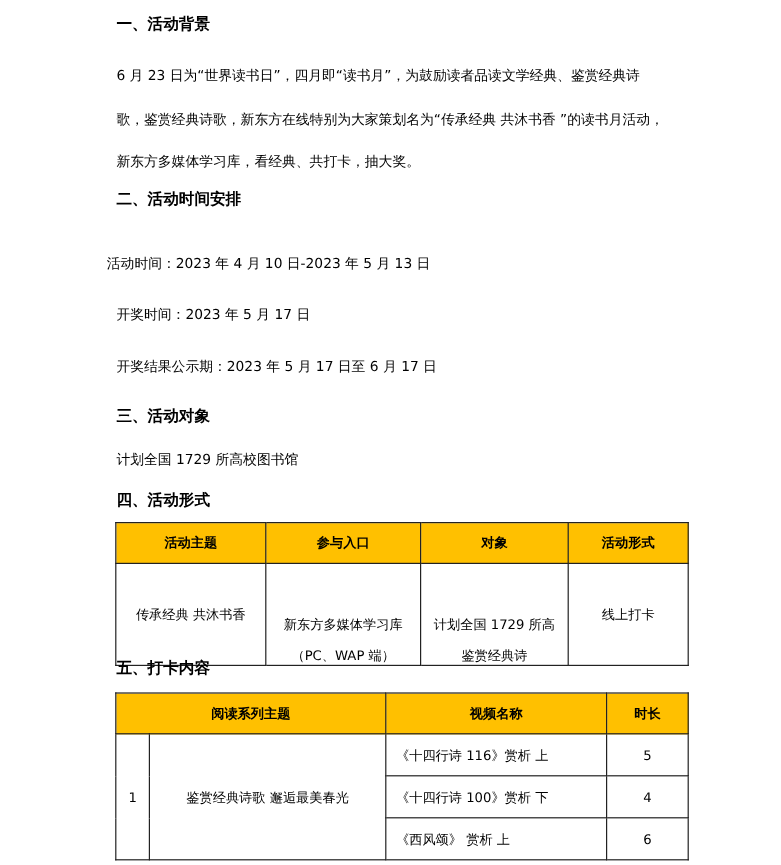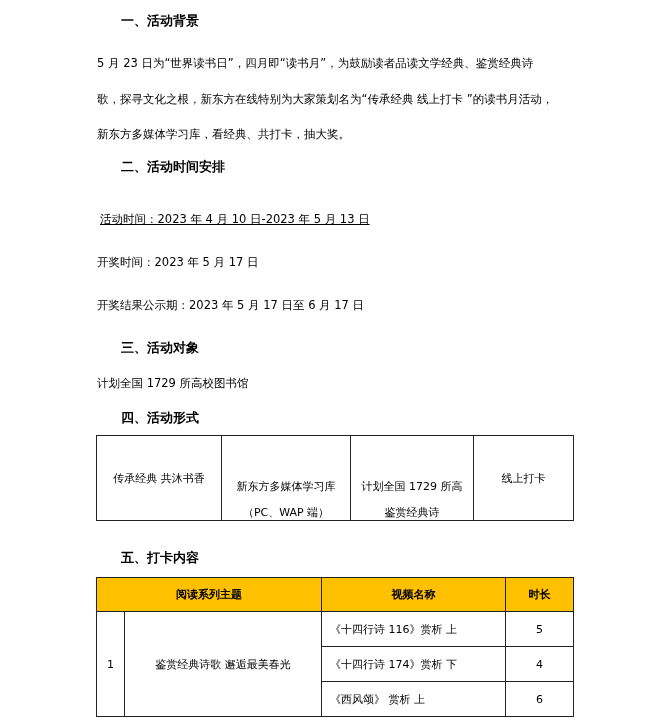--- a/index.html
+++ b/index.html
@@ -14,21 +14,20 @@
       overflow: hidden;
       font-family: "DejaVu Sans", "Liberation Sans", sans-serif;
       color: #000000;
     }
     .abs { position: absolute; }
     .heading {
       font-size: 13px;
       font-weight: bold;
       white-space: nowrap;
       line-height: 16px;
-      margin-left: 24px;
     }
     .para {
       font-size: 11.5px;
       white-space: nowrap;
       line-height: 16px;
     }
     table.doc-table {
       position: absolute;
       border-collapse: collapse;
       font-size: 11px;
@@ -53,42 +52,48 @@
       display: block;
       line-height: 14px;
       margin-top: 44px;
     }
     .cell-gap { margin-top: 12px; }
   </style>
 </head>
 <body>
 
 <div class="abs heading" style="left:97px; top:13px;">一、活动背景</div>
-<div class="abs para" style="left:97px; top:55px;">5 月 23 日为“世界读书日”，四月即“读书月”，为鼓励读者品读文学经典、鉴赏经典诗</div>
-<div class="abs para" style="left:97px; top:91px;">歌，探寻文化之根，新东方在线特别为大家策划名为“传承经典  线上打卡 ”的读书月活动，</div>
+<div class="abs para" style="left:97px; top:55px;">6 月 23 日为“世界读书日”，四月即“读书月”，为鼓励读者品读文学经典、鉴赏经典诗</div>
+<div class="abs para" style="left:97px; top:91px;">歌，鉴赏经典诗歌，新东方在线特别为大家策划名为“传承经典  共沐书香 ”的读书月活动，</div>
 <div class="abs para" style="left:97px; top:126px;">新东方多媒体学习库，看经典、共打卡，抽大奖。</div>
 
 <div class="abs heading" style="left:97px; top:159px;">二、活动时间安排</div>
-<div class="abs para" style="left:100px; top:211px;text-decoration:underline;">活动时间：2023 年 4 月 10 日-2023 年 5 月 13 日</div>
+<div class="abs para" style="left:89px; top:211px;">活动时间：2023 年 4 月 10 日-2023 年 5 月 13 日</div>
 <div class="abs para" style="left:97px; top:254px;">开奖时间：2023 年 5 月 17 日</div>
 <div class="abs para" style="left:97px; top:297px;">开奖结果公示期：2023 年 5 月 17 日至 6 月 17 日</div>
 
 <div class="abs heading" style="left:97px; top:340px;">三、活动对象</div>
 <div class="abs para" style="left:97px; top:375px;">计划全国 1729 所高校图书馆</div>
 
 <div class="abs heading" style="left:97px; top:410px;">四、活动形式</div>
 
 <table class="doc-table" style="left:96px; top:435px; width:477px;">
   <colgroup>
     <col style="width:125px">
     <col style="width:129px">
     <col style="width:123px">
     <col style="width:100px">
   </colgroup>
   <tbody>
+      <tr style="height:34px;">
+    <th>活动主题</th>
+    <th>参与入口</th>
+    <th>对象</th>
+    <th>活动形式</th>
+  </tr>
   <tr style="height:71px;">
     <td>传承经典  共沐书香</td>
     <td>
       <span class="cell-line">新东方多媒体学习库</span>
       <span class="cell-line cell-gap">（PC、WAP 端）</span>
     </td>
     <td>
       <span class="cell-line">计划全国 1729 所高</span>
       <span class="cell-line cell-gap">鉴赏经典诗</span>
     </td>
@@ -112,21 +117,21 @@
     <th>视频名称</th>
     <th>时长</th>
   </tr>
   <tr style="height:35px;">
     <td rowspan="3">1</td>
     <td rowspan="3">鉴赏经典诗歌  邂逅最美春光</td>
     <td class="left">《十四行诗 116》赏析  上</td>
     <td>5</td>
   </tr>
   <tr style="height:35px;">
-    <td class="left">《十四行诗 174》赏析  下</td>
+    <td class="left">《十四行诗 100》赏析  下</td>
     <td>4</td>
   </tr>
   <tr style="height:35px;">
     <td class="left">《西风颂》  赏析  上</td>
     <td>6</td>
   </tr>
 </tbody>
   </table>
 
 </body></html>

